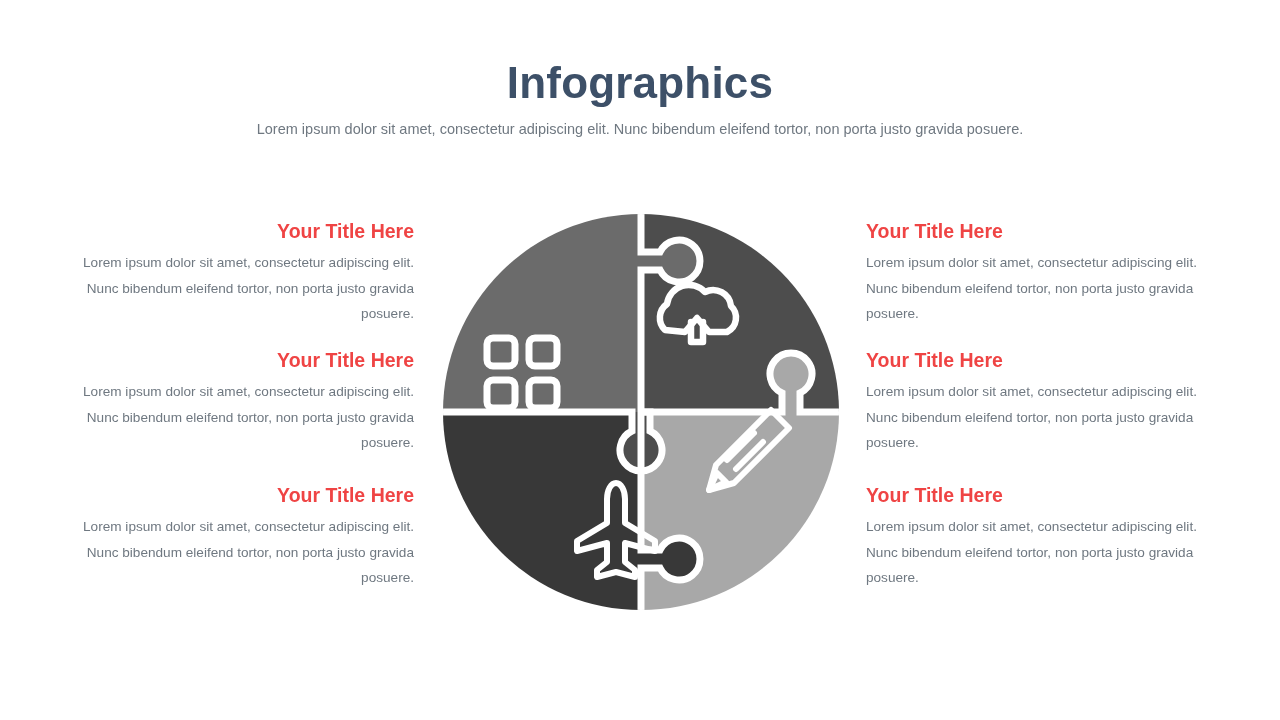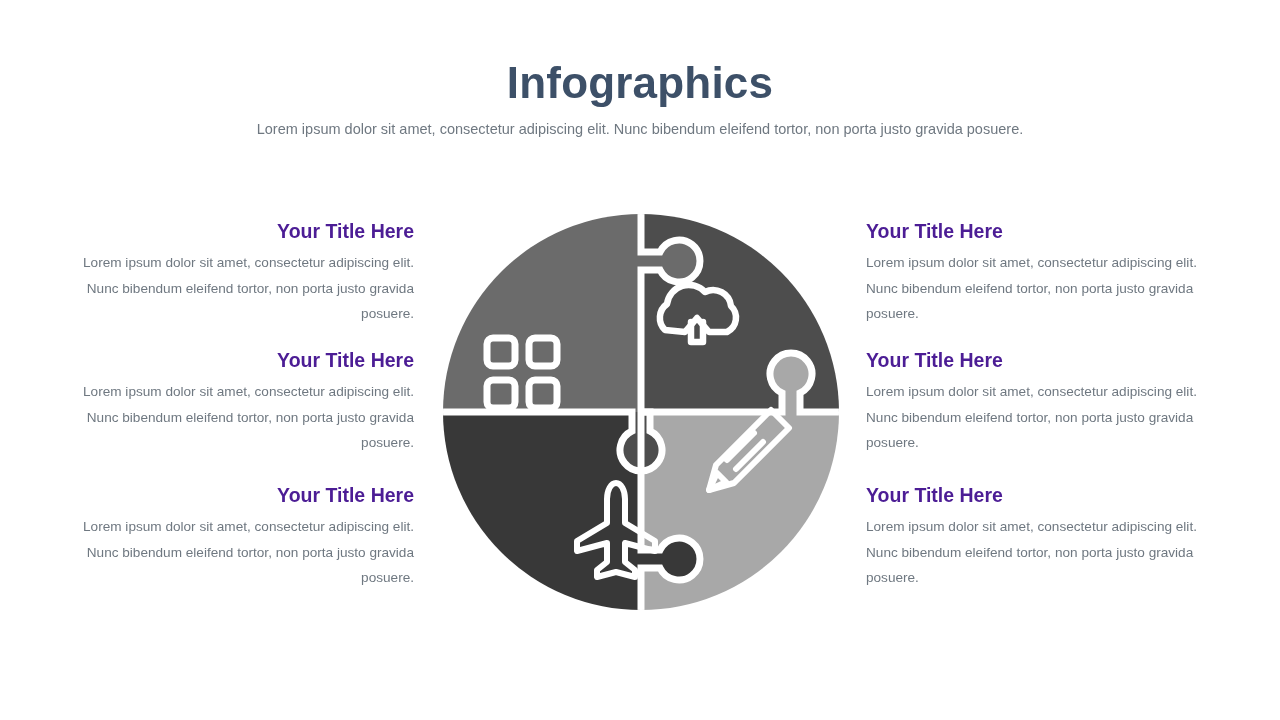--- a/index.html
+++ b/index.html
@@ -38,21 +38,21 @@
     color: #6f7881;
     line-height: 1.3;
   }
   .col-left  { left: 48px;  text-align: right; }
   .col-right { left: 866px; text-align: left;  }
 
   .block { position: absolute; width: 366px; }
   .block-title {
     font-size: 19.5px;
     font-weight: bold;
-    color: #4c1d95;
+    color: #ef4444;
     line-height: 1.25;
     margin-bottom: 7px;
   }
   .block-body {
     font-size: 13.6px;
     color: #6f7881;
     line-height: 1.87;
   }
 
   

